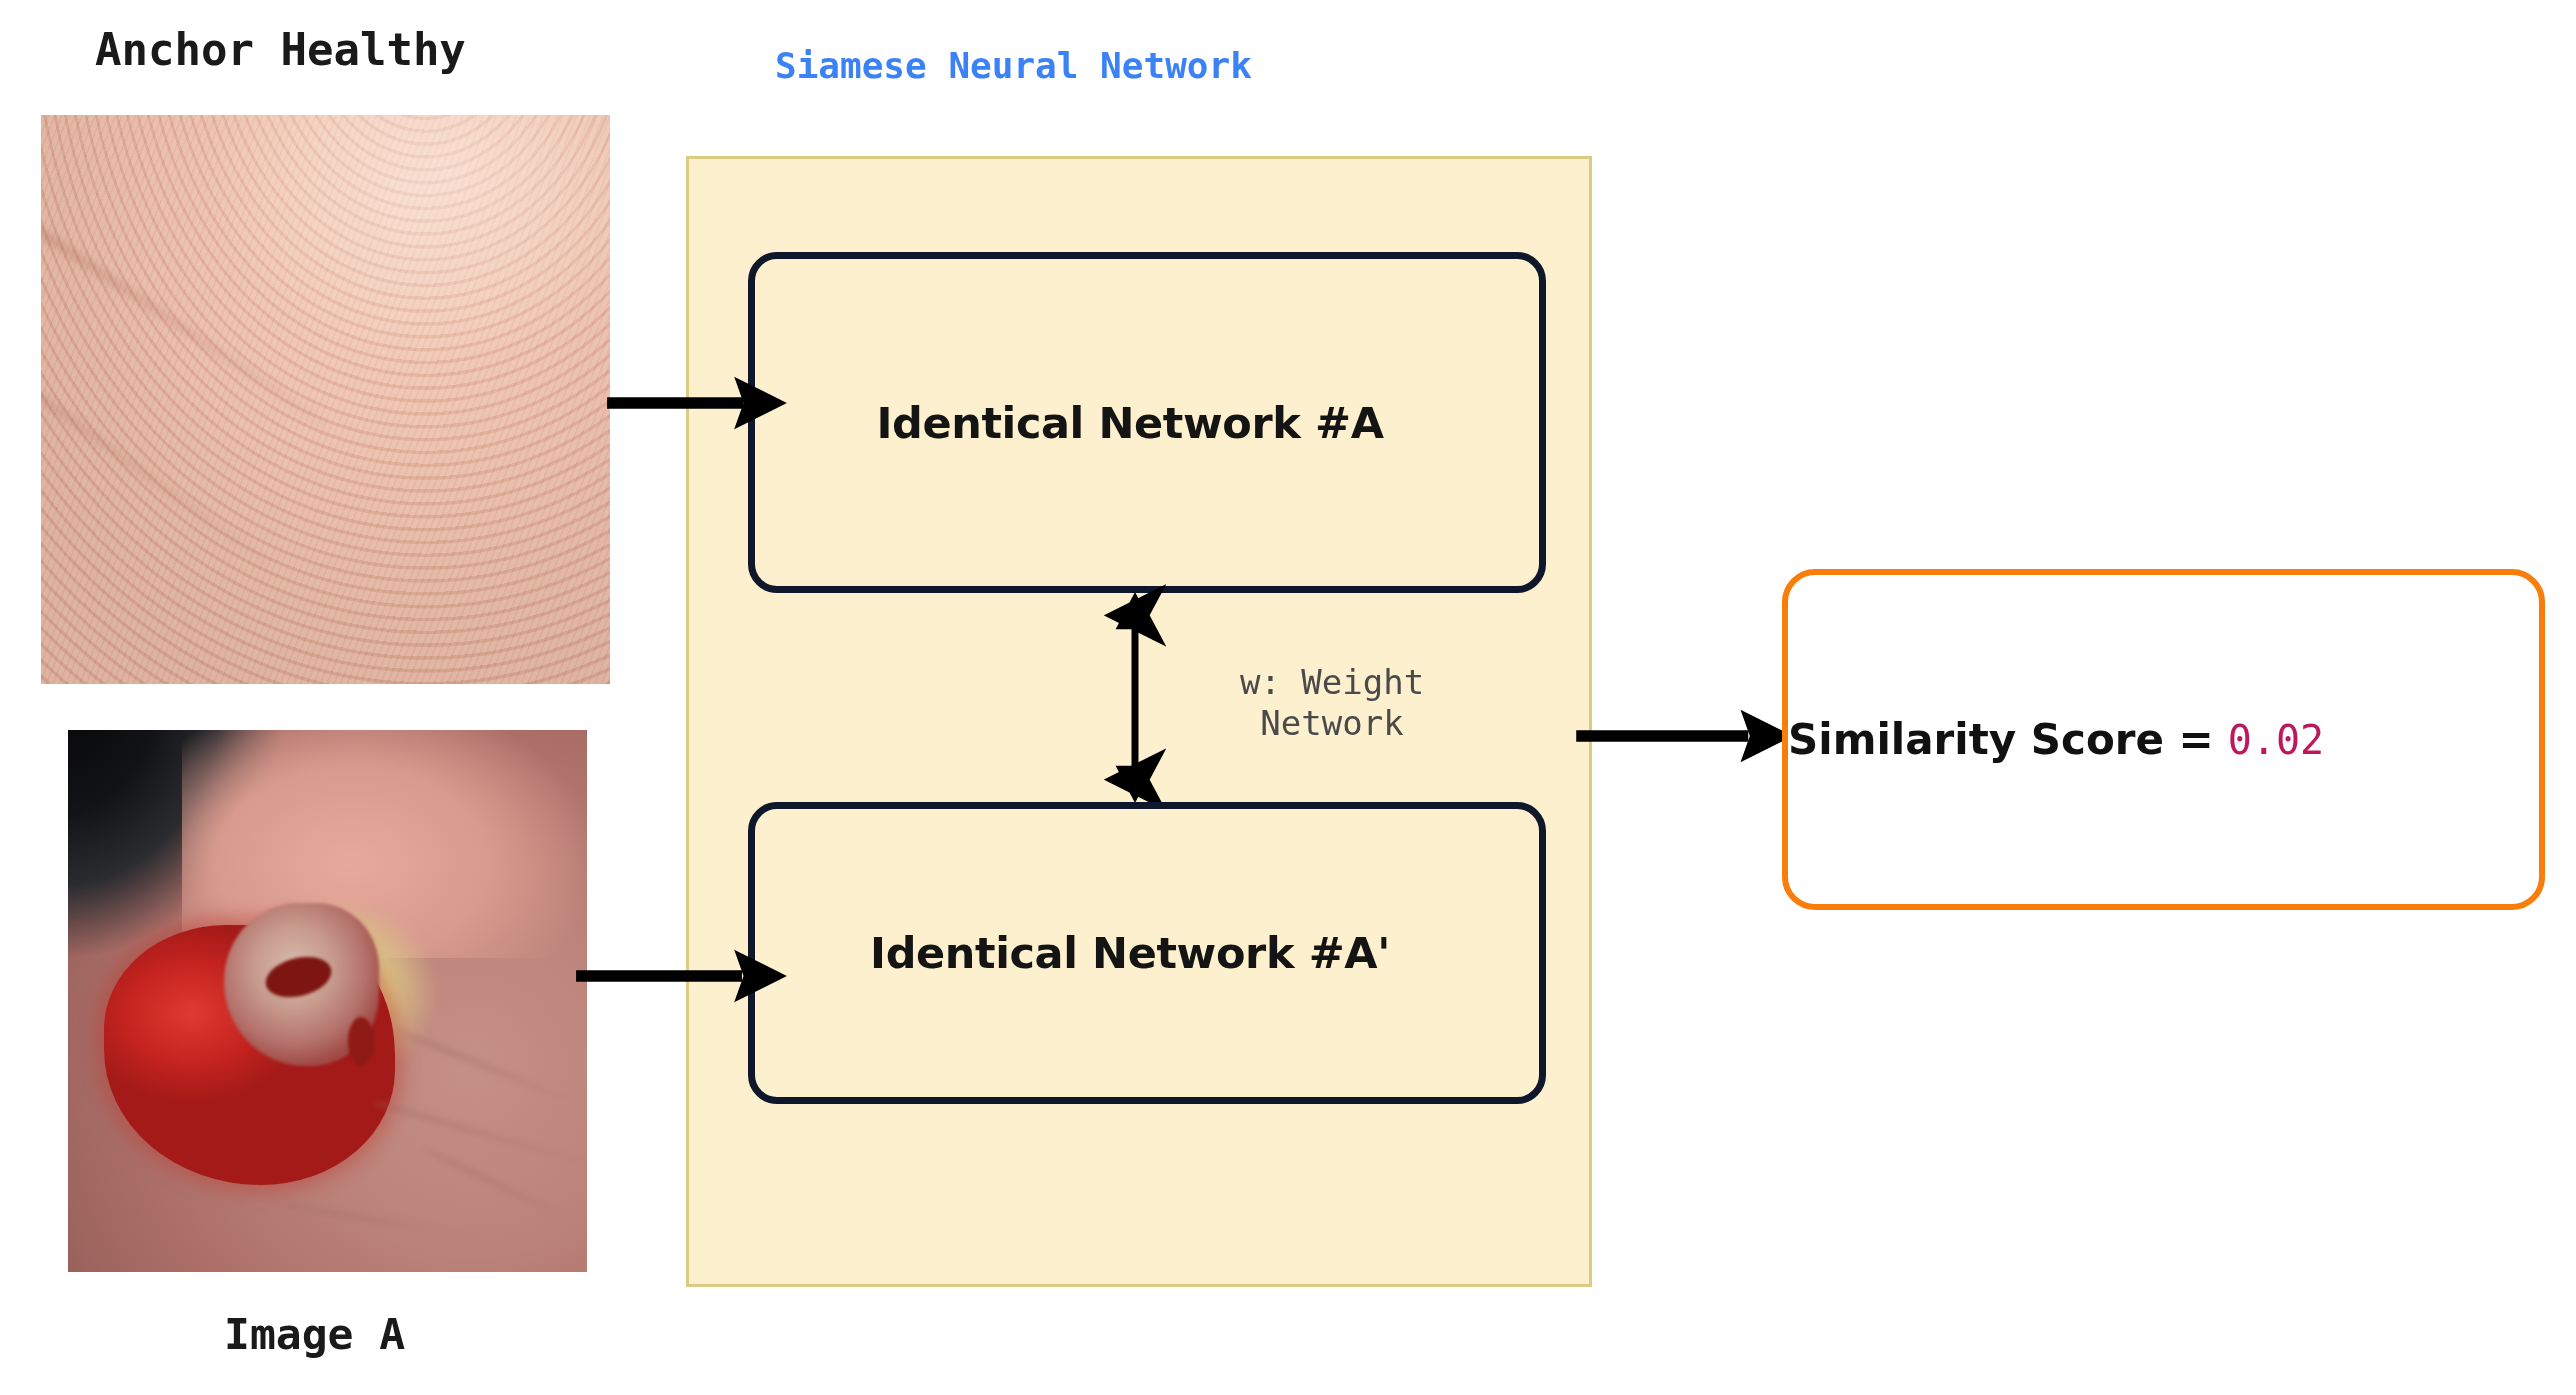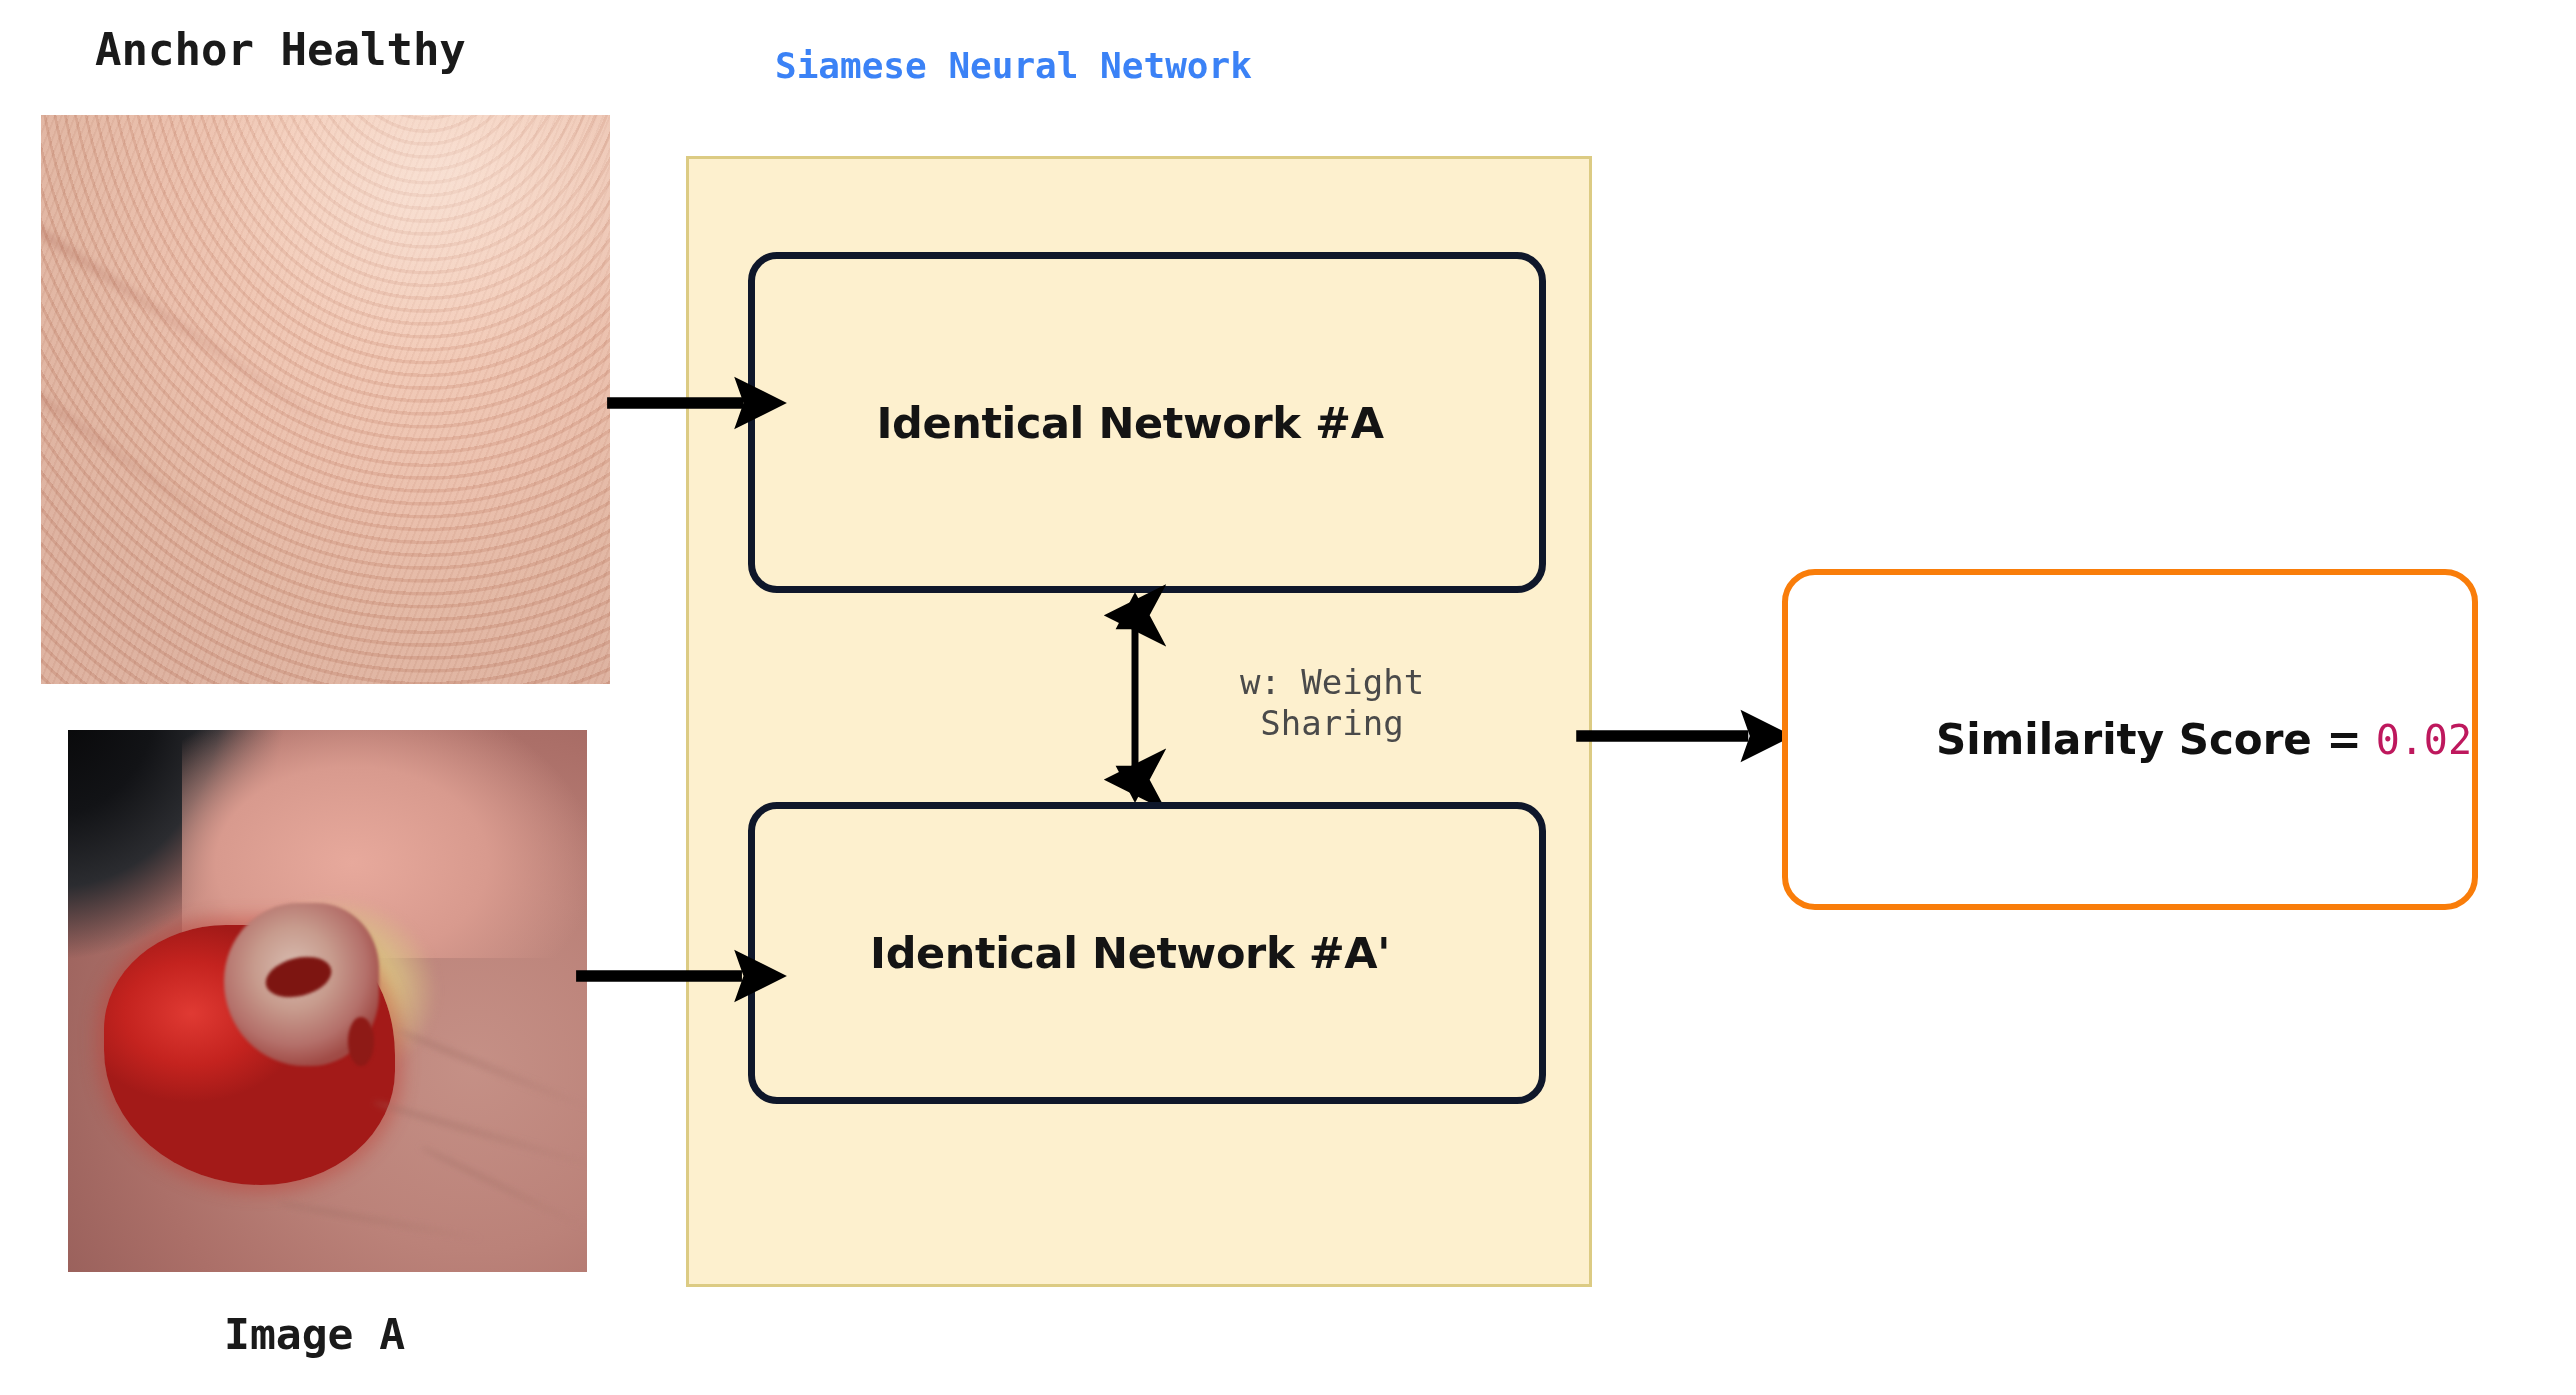--- a/index.html
+++ b/index.html
@@ -244,29 +244,29 @@
     color: #4a4a4a;
     text-align: center;
     white-space: pre-line;
   }
 
   
   #similarity-box {
     position: absolute;
     left: 1782px;
     top: 569px;
-    width: 696px;
+    width: 763px;
     height: 341px;
     background: #ffffff;
     border: 6.2px solid #f97d0a;
     border-radius: 33px;
     box-sizing: border-box;
     display: flex;
     align-items: center;
-    justify-content: flex-end;
+    justify-content: flex-start;
   }
   #similarity-inner {
     display: flex;
     align-items: baseline;
     gap: 14px;
   }
   #similarity-label {
     font-family: "DejaVu Sans", sans-serif;
     font-weight: 700;
     font-size: 42px;
@@ -336,21 +336,21 @@
       <marker id="mk-dn" markerWidth="9" markerHeight="9" refX="4.5" refY="4.5" orient="auto">
         <path d="M0,0 L4.5,9 L9,0 L4.5,2.4 Z" fill="#000000"></path>
       </marker>
     </defs>
     <line x1="45" y1="34" x2="45" y2="246" stroke="#000000" stroke-width="9" marker-start="url(#mk-dn)" marker-end="url(#mk-dn)" transform="rotate(0 45 140)"></line>
     <path d="M45,4 L20,52 L70,52 Z" fill="#000000"></path>
     <path d="M45,276 L20,228 L70,228 Z" fill="#000000"></path>
   </svg>
 
   <div id="weight-label">w: Weight
-Sharing</div>
+Network</div>
 
   <div class="net-box" id="net-box-a-prime">
     <span class="net-label">Identical Network #A'</span>
   </div>
 
   <svg id="arrow-top" class="arrow-svg" viewBox="0 0 240 80">
     <line x1="4" y1="40" x2="180" y2="40" stroke="#000000" stroke-width="15"></line>
     <path d="M236,40 L168,6 L180,40 L168,74 Z" fill="#000000"></path>
   </svg>
 

